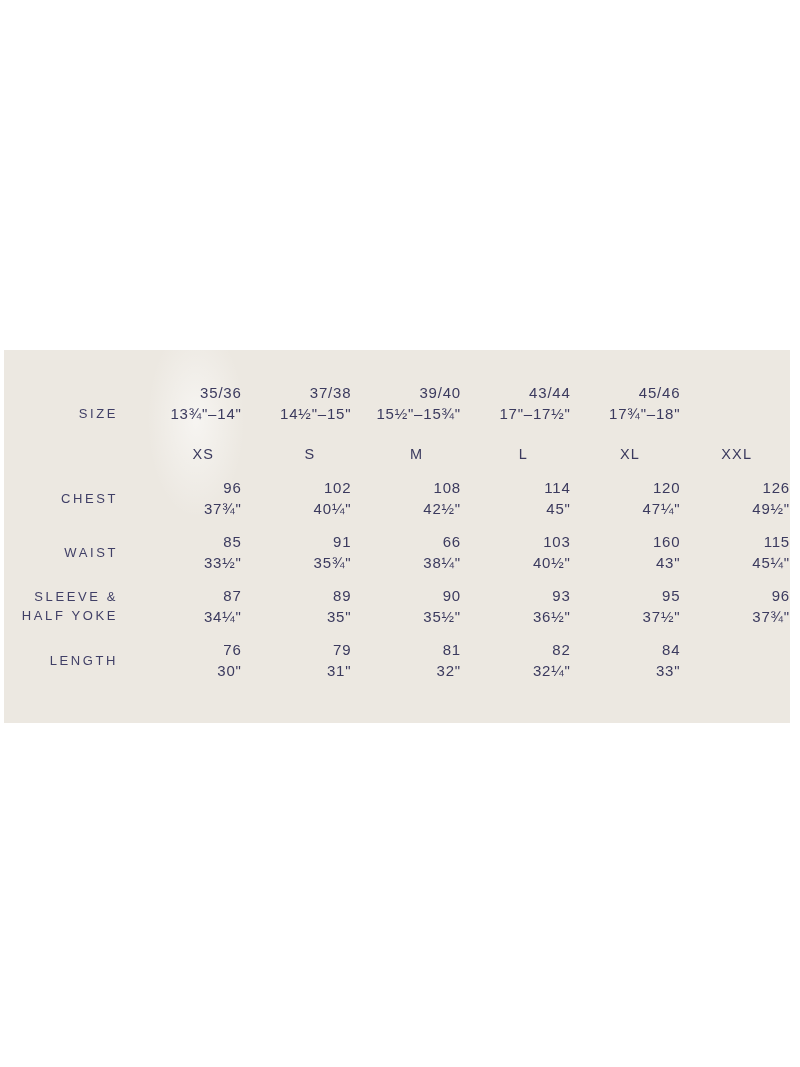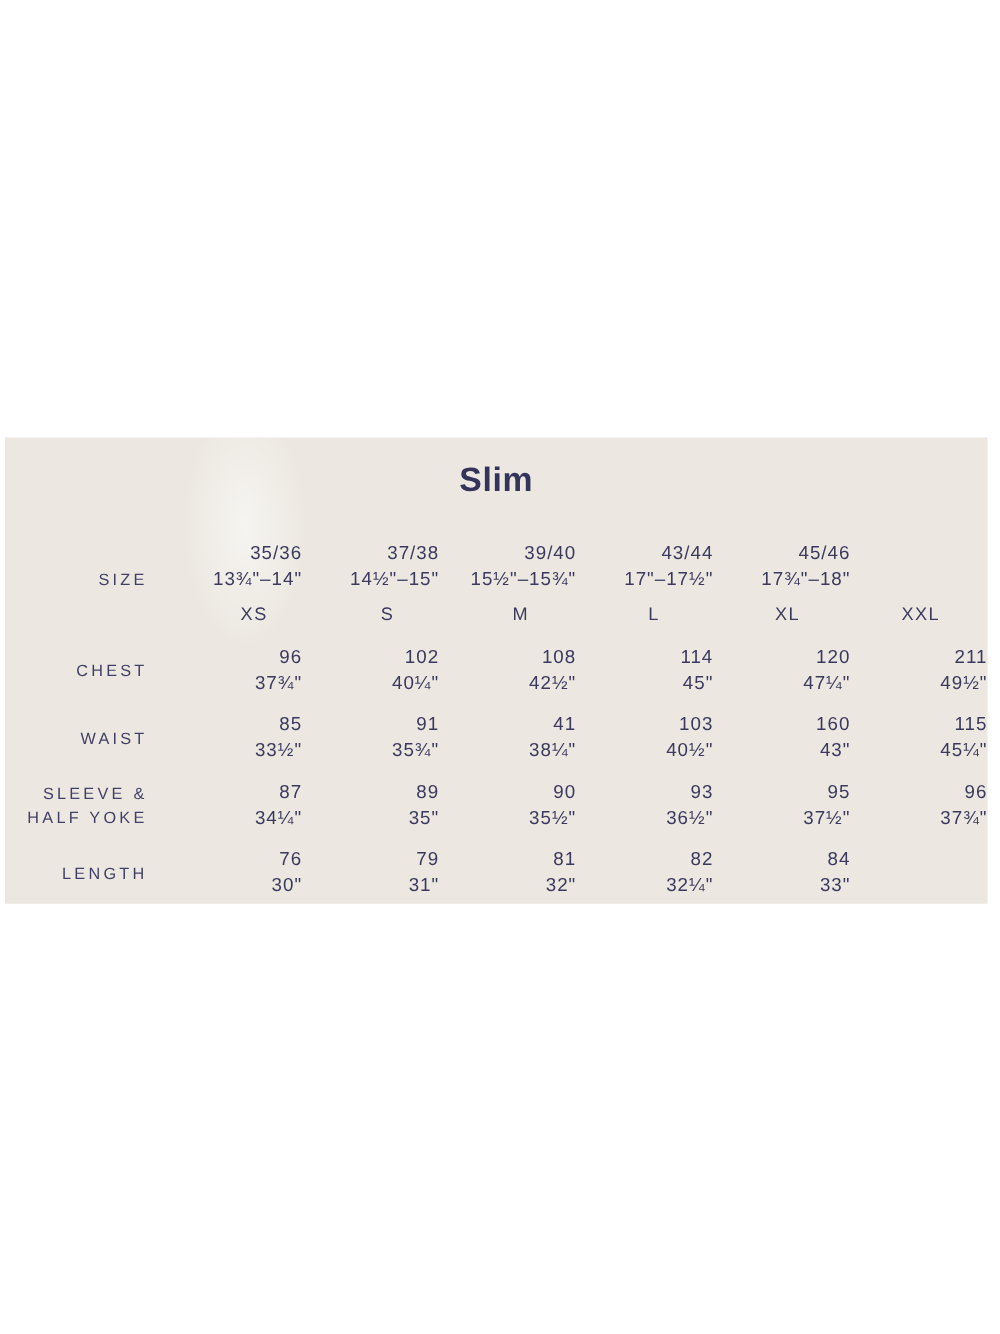--- a/index.html
+++ b/index.html
@@ -34,21 +34,21 @@
     font-weight: 700;
     letter-spacing: 0.5px;
     color: #34335a;
   }
   .trow {
     display: grid;
     grid-template-columns: 128px repeat(6, 1fr);
     align-items: center;
   }
   .trow-size   { margin-top: 32px; }
-  .trow-letters{ margin-top: 8px; padding-left: 18px; }
+  .trow-letters{ margin-top: 20px; padding-left: 18px; }
   .trow-metric { margin-top: 12px; }
 
   .label {
     text-align: right;
     padding-right: 14px;
     font-size: 13px;
     letter-spacing: 2.6px;
     line-height: 19px;
     color: #403f66;
   }
@@ -67,21 +67,20 @@
     line-height: 21px;
     letter-spacing: 1.2px;
   }
 </style>
 </head>
 <body>
 
 <div class="page">
   <div class="panel">
 
-    <div class="title">Slim</div>
 
     <div class="trow trow-size">
       <div class="label">SIZE</div>
       <div class="cell">
         <div class="line">35/36</div>
         <div class="line">13¾"–14"</div>
       </div>
       <div class="cell">
         <div class="line">37/38</div>
         <div class="line">14½"–15"</div>
@@ -126,37 +125,37 @@
       </div>
       <div class="cell">
         <div class="line">114</div>
         <div class="line">45"</div>
       </div>
       <div class="cell">
         <div class="line">120</div>
         <div class="line">47¼"</div>
       </div>
       <div class="cell">
-        <div class="line">211</div>
+        <div class="line">126</div>
         <div class="line">49½"</div>
       </div>
     </div>
 
     <div class="trow trow-metric">
       <div class="label">WAIST</div>
       <div class="cell">
         <div class="line">85</div>
         <div class="line">33½"</div>
       </div>
       <div class="cell">
         <div class="line">91</div>
         <div class="line">35¾"</div>
       </div>
       <div class="cell">
-        <div class="line">41</div>
+        <div class="line">66</div>
         <div class="line">38¼"</div>
       </div>
       <div class="cell">
         <div class="line">103</div>
         <div class="line">40½"</div>
       </div>
       <div class="cell">
         <div class="line">160</div>
         <div class="line">43"</div>
       </div>

